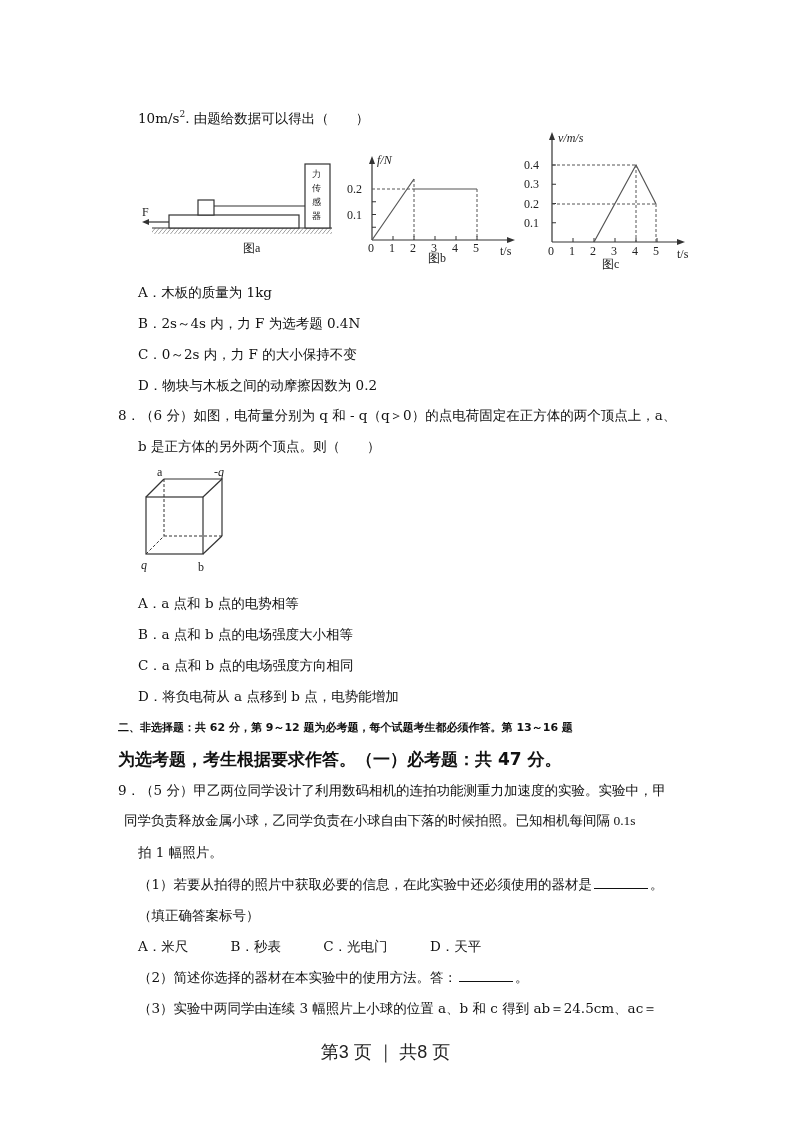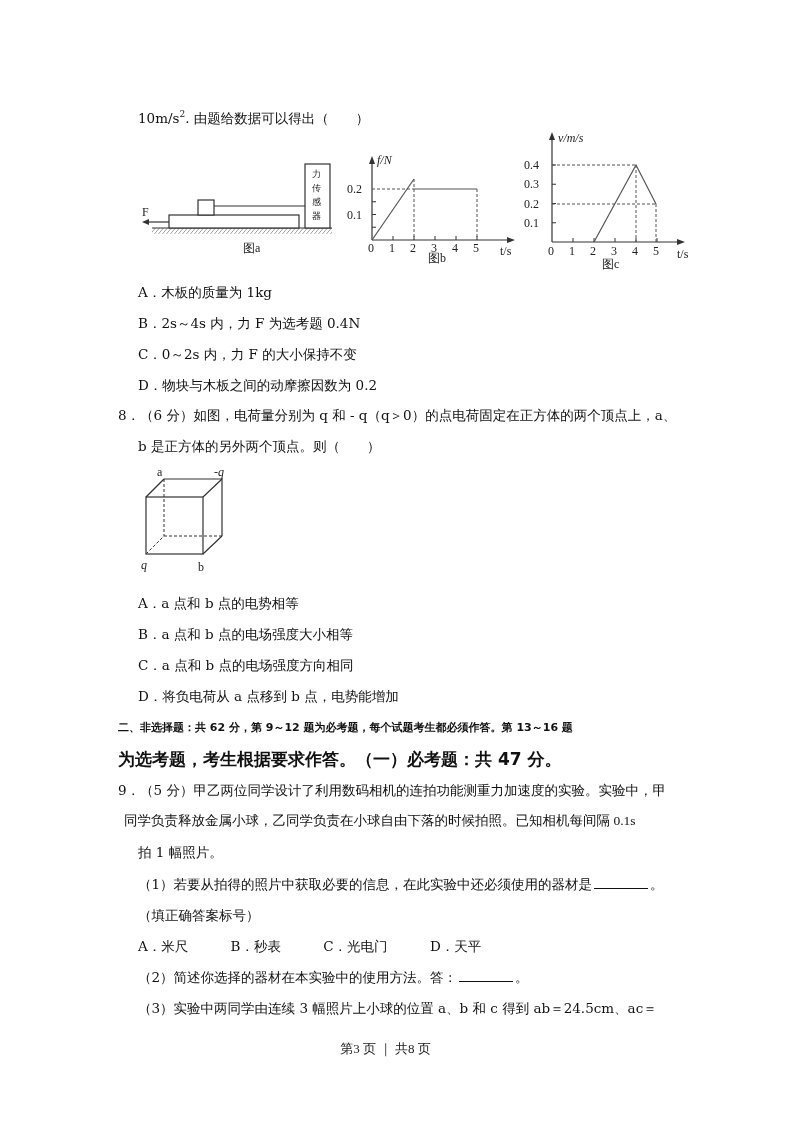--- a/index.html
+++ b/index.html
@@ -2,21 +2,21 @@
 <html><head>
 <meta charset="utf-8">
 <style>
   html, body { margin: 0; padding: 0; background: #ffffff; }
   body { width: 793px; height: 1122px; position: relative; overflow: hidden;
          font-family: "DejaVu Serif", "Liberation Serif", serif; color: #111; }
   .line { position: absolute; font-size: 13.5px; white-space: nowrap; line-height: 22px; }
   .bold { font-weight: bold; font-family: "DejaVu Sans", "Liberation Sans", sans-serif; }
   .blank { display: inline-block; width: 54px; border-bottom: 1.4px solid #111; height: 12px; vertical-align: baseline; margin: 0 2px; }
   .footer { position: absolute; top: 1040px; left: 0; width: 771px; text-align: center;
-            font-family: Liberation Serif, serif; font-size: 13px; color: #222; }
+            font-family: Liberation Sans, sans-serif; font-size: 18px; color: #222; }
   svg text { font-family: "Liberation Serif", "DejaVu Serif", serif; fill: #222; }
   .fig { position: absolute; }
   .opt-row span { margin-right: 38px; }
 </style>
 </head>
 <body>
 
 <div class="line" style="top:103px;left:138px;">
   <span>10m/s</span><sup style="font-size:9px">2</sup><span>. 由题给数据可以得出（　　）</span>
 </div>

